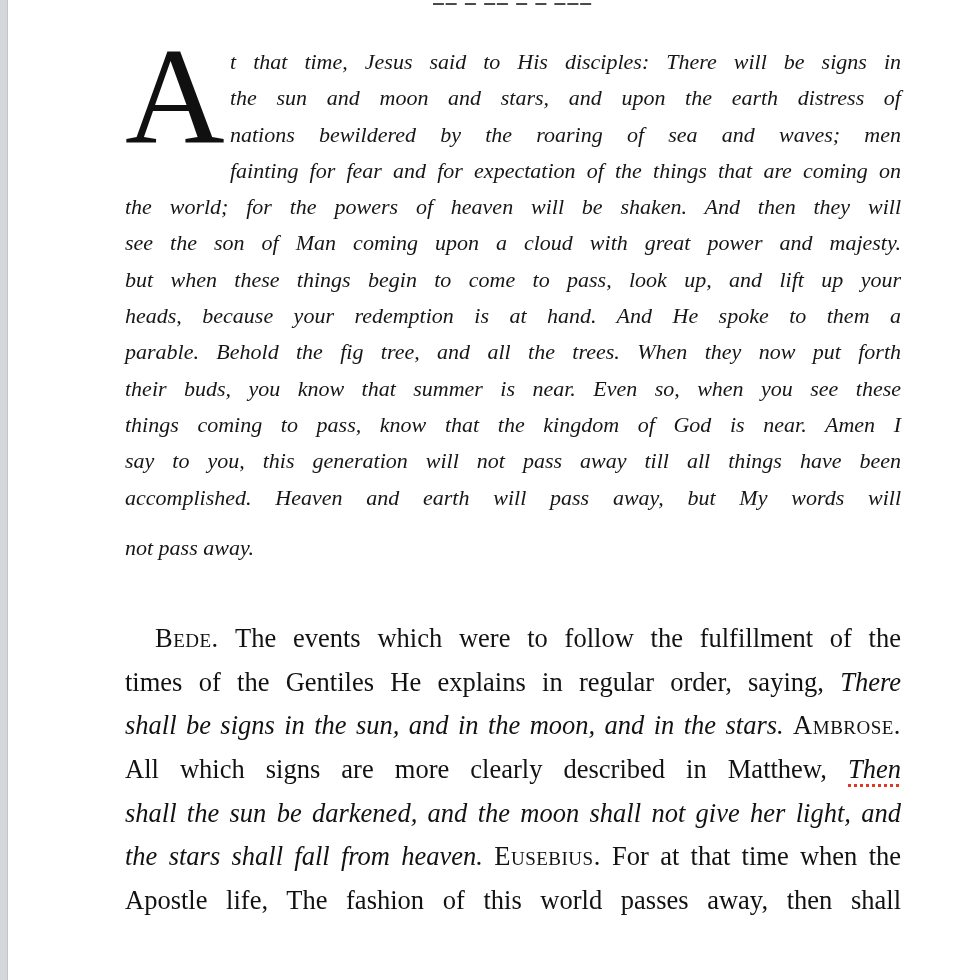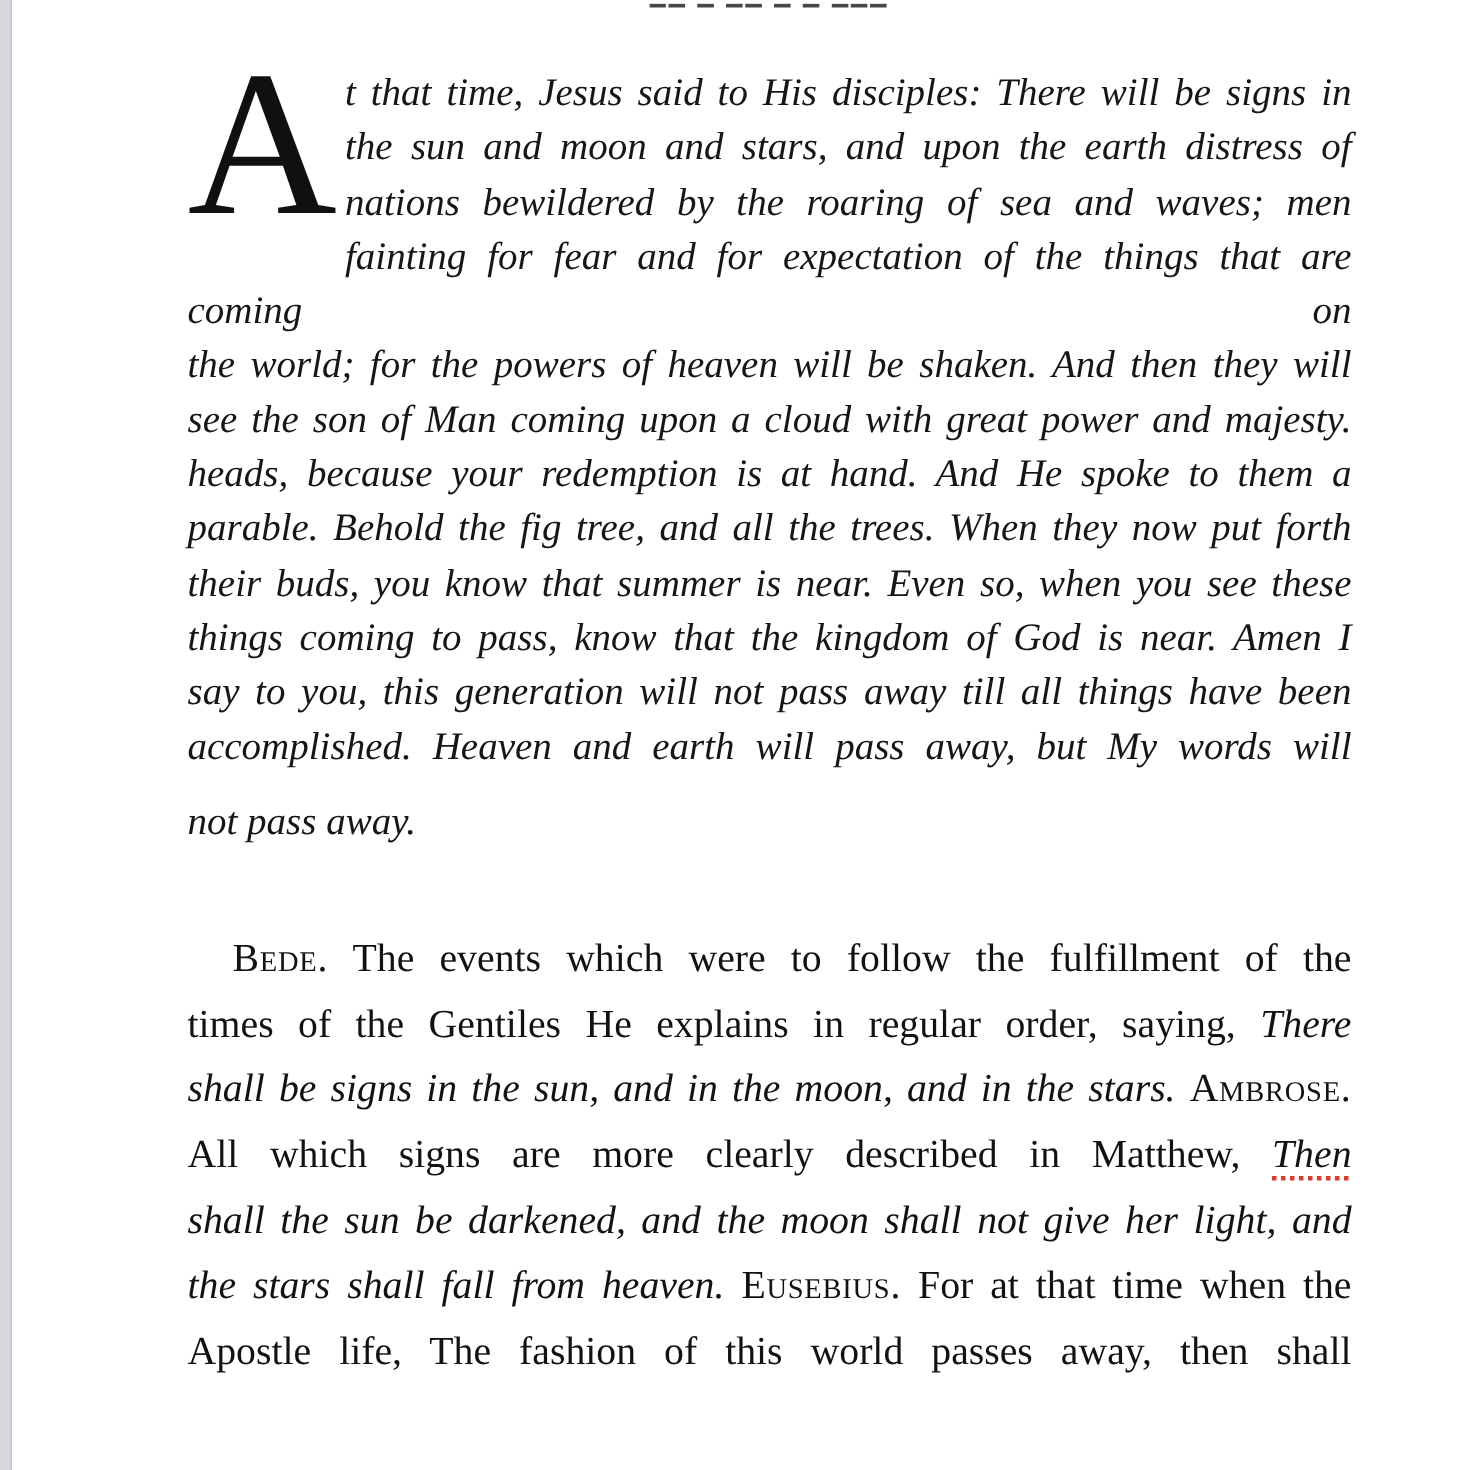--- a/index.html
+++ b/index.html
@@ -40,21 +40,21 @@
     float: left;
     width: 96px; height: 107px;
     font-style: normal;
     font-size: 138px;
     line-height: 96px;
     color: #101010;
     margin: 4px 9px 0 0;
     text-align: left;
   }
   .gline {
-    font-size: 26px;
+    font-size: 22px;
     line-height: 36.3px;
     text-align: justify;
     text-align-last: justify;
     white-space: normal;
     color: #161616;
   }
   .gline.last { text-align-last: left; margin-top: 14px; }
   
   .commentary { margin-top: 51px; }
   .cline {
@@ -90,20 +90,21 @@
 
   <div class="gospel">
     <div class="drop-cap">A</div>
 
   <div class="gline">t that time, Jesus said to His disciples: There will be signs in</div>
       <div class="gline">the sun and moon and stars, and upon the earth distress of</div>
       <div class="gline">nations bewildered by the roaring of sea and waves; men</div>
       <div class="gline">fainting for fear and for expectation of the things that are coming on</div>
       <div class="gline">the world; for the powers of heaven will be shaken. And then they will</div>
       <div class="gline">see the son of Man coming upon a cloud with great power and majesty.</div>
+      <div class="gline">but when these things begin to come to pass, look up, and lift up your</div>
       <div class="gline">heads, because your redemption is at hand. And He spoke to them a</div>
       <div class="gline">parable. Behold the fig tree, and all the trees. When they now put forth</div>
       <div class="gline">their buds, you know that summer is near. Even so, when you see these</div>
       <div class="gline">things coming to pass, know that the kingdom of God is near. Amen I</div>
       <div class="gline">say to you, this generation will not pass away till all things have been</div>
       <div class="gline">accomplished. Heaven and earth will pass away, but My words will</div>
       <div class="gline last">not pass away.</div>
     </div>
 
   <div class="commentary">

